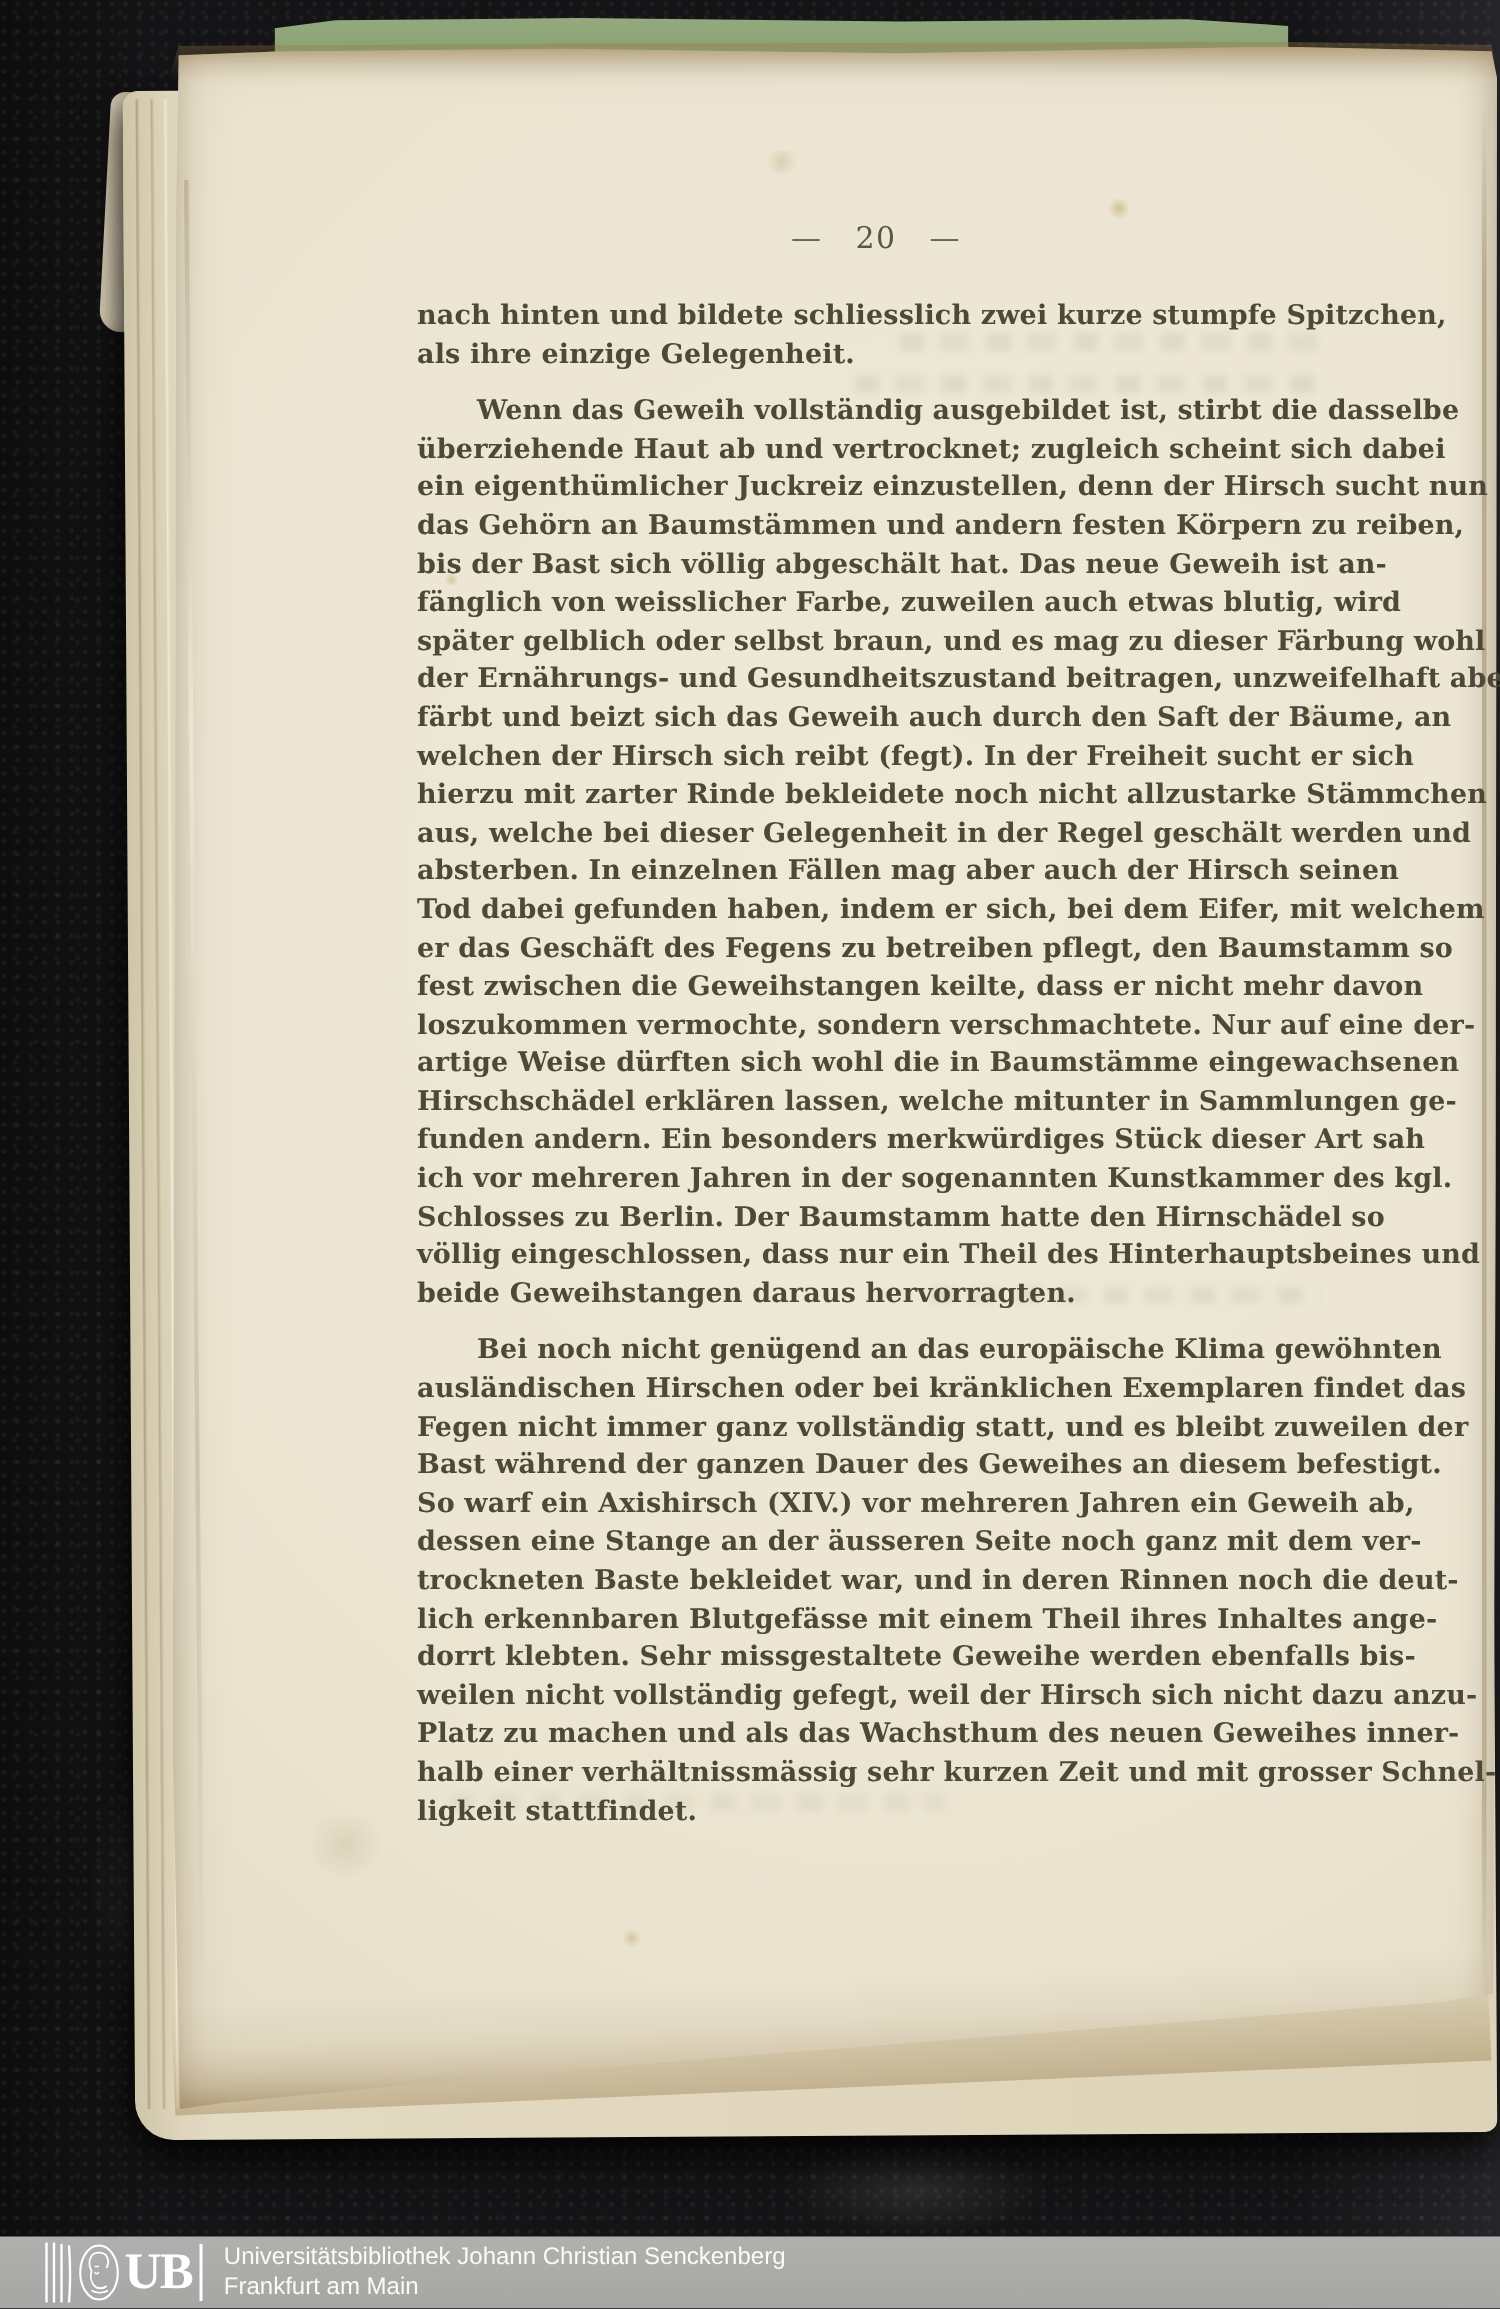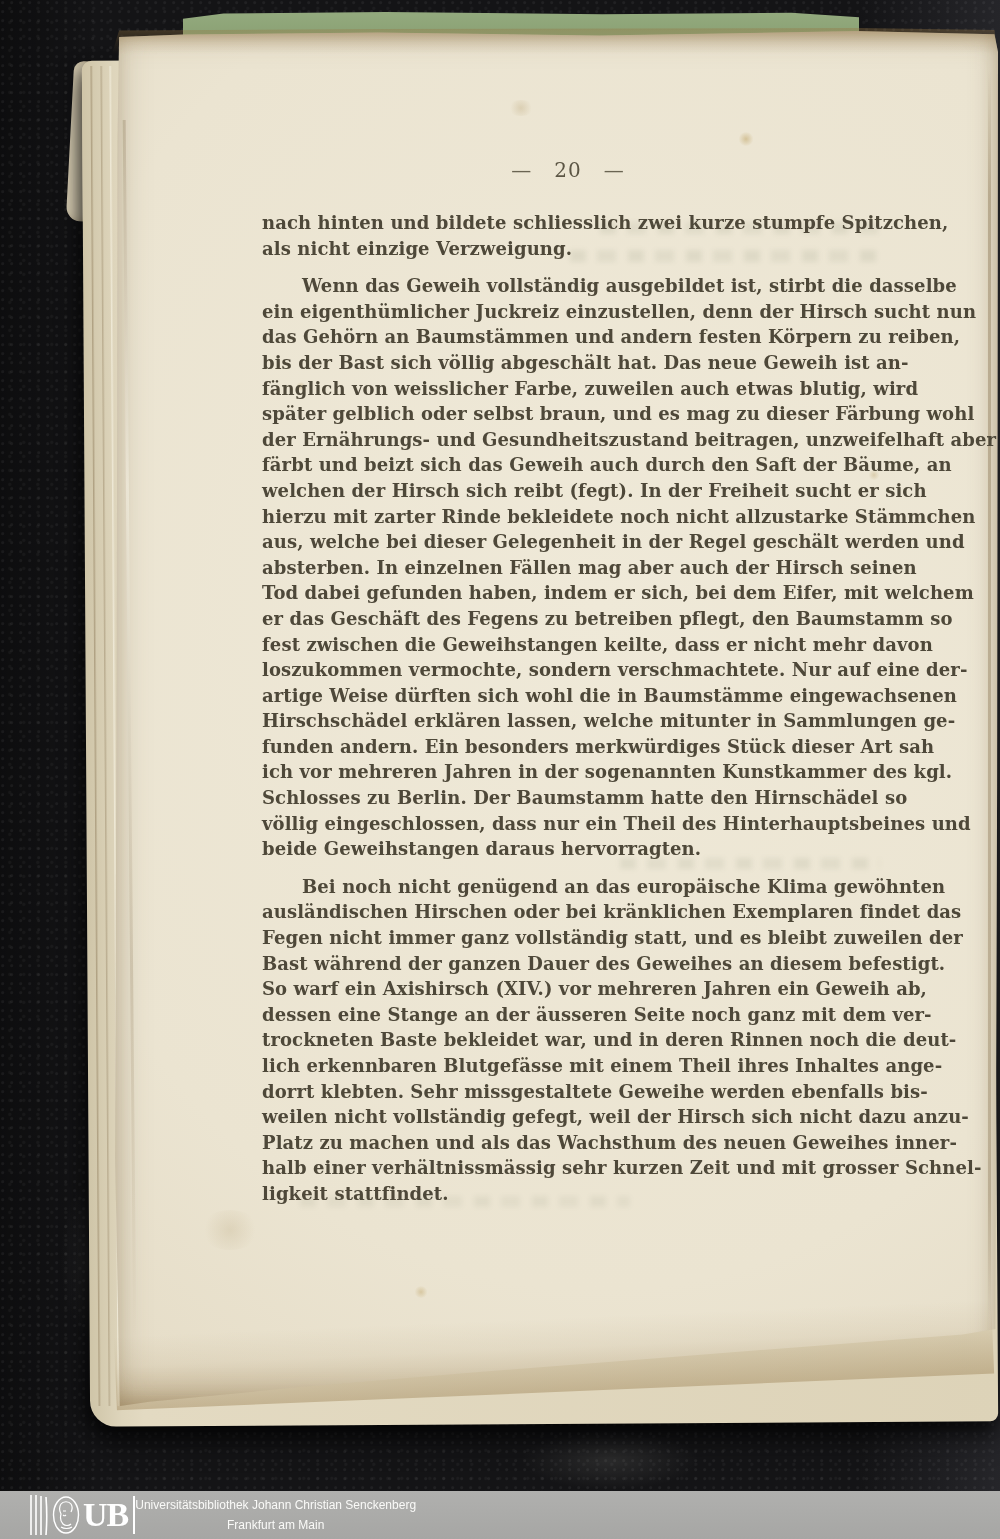--- a/index.html
+++ b/index.html
@@ -86,21 +86,21 @@
 
   .ghost{
     position:absolute;z-index:5;opacity:0.5;filter:blur(2.5px);pointer-events:none;
     background:repeating-linear-gradient(90deg, rgba(108,118,92,0.22) 0 16px, transparent 16px 27px, rgba(108,118,92,0.18) 27px 46px, transparent 46px 58px);
   }
   .ghost-1{left:600px;top:222px;width:290px;height:12px;}
   .ghost-2{left:570px;top:250px;width:316px;height:12px;}
   .ghost-3{left:620px;top:858px;width:260px;height:11px;}
   .ghost-4{left:300px;top:1196px;width:330px;height:11px;opacity:0.4;}
 
-  .text-layer{position:absolute;left:262px;top:146px;width:612px;z-index:6;color:#4e4839;margin-top:12px;}
+  .text-layer{position:absolute;left:278px;top:146px;width:612px;z-index:6;color:#4e4839;}
   .pagenum{
     text-align:center;font-size:20px;color:#5c5645;height:28px;letter-spacing:1px;
   }
   .pagenum .dash{margin:0 22px;color:#6a6452;}
   .paras{margin-top:24px;font-weight:bold;}
   .para{margin:0;}
   .para + .para{margin-top:12px;}
   .tline{
     font-size:18px;line-height:25.6px;height:25.6px;white-space:nowrap;
     text-align:justify;text-align-last:justify;
@@ -115,22 +115,22 @@
     display:flex;align-items:center;padding-left:23px;
   }
   .logo{display:flex;align-items:center;height:44px;margin-left:6px;}
   .logo svg{display:block;}
   .logo-ub{
     font-family:"Liberation Serif", serif;font-weight:bold;font-size:34px;color:#ffffff;
     letter-spacing:-1px;margin-left:2px;line-height:44px;
   }
   .logo-bar{width:2px;height:38px;background:#ffffff;margin-left:5px;}
   .banner-text{
-    margin-left:0;font-family:"Liberation Sans", sans-serif;color:#fafaf8;
-    font-size:12px;line-height:20px;text-align:center;
+    margin-left:14px;font-family:"Liberation Sans", sans-serif;color:#fafaf8;
+    font-size:16px;line-height:20px;
   }
 </style>
 </head>
 <body>
 
 <div class="scuff scuff-a"></div>
 <div class="scuff scuff-b"></div>
 <div class="scuff scuff-c"></div>
 
 <div class="green-cover"></div>
@@ -155,24 +155,25 @@
 <div class="ghost ghost-3"></div>
 <div class="ghost ghost-4"></div>
 
 <div class="text-layer">
   <div class="pagenum">
     <span class="dash">—</span><span>20</span><span class="dash">—</span>
   </div>
   <div class="paras">
       <div class="para">
         <div class="tline">nach hinten und bildete schliesslich zwei kurze stumpfe Spitzchen,</div>
-        <div class="tline last">als nicht einzige Verzweigung.</div>
+        <div class="tline last">als ihre einzige Gelegenheit.</div>
       </div>
       <div class="para">
         <div class="tline firstline">Wenn das Geweih vollständig ausgebildet ist, stirbt die dasselbe</div>
+        <div class="tline">überziehende Haut ab und vertrocknet; zugleich scheint sich dabei</div>
         <div class="tline">ein eigenthümlicher Juckreiz einzustellen, denn der Hirsch sucht nun</div>
         <div class="tline">das Gehörn an Baumstämmen und andern festen Körpern zu reiben,</div>
         <div class="tline">bis der Bast sich völlig abgeschält hat. Das neue Geweih ist an-</div>
         <div class="tline">fänglich von weisslicher Farbe, zuweilen auch etwas blutig, wird</div>
         <div class="tline">später gelblich oder selbst braun, und es mag zu dieser Färbung wohl</div>
         <div class="tline">der Ernährungs- und Gesundheitszustand beitragen, unzweifelhaft aber</div>
         <div class="tline">färbt und beizt sich das Geweih auch durch den Saft der Bäume, an</div>
         <div class="tline">welchen der Hirsch sich reibt (fegt). In der Freiheit sucht er sich</div>
         <div class="tline">hierzu mit zarter Rinde bekleidete noch nicht allzustarke Stämmchen</div>
         <div class="tline">aus, welche bei dieser Gelegenheit in der Regel geschält werden und</div>

